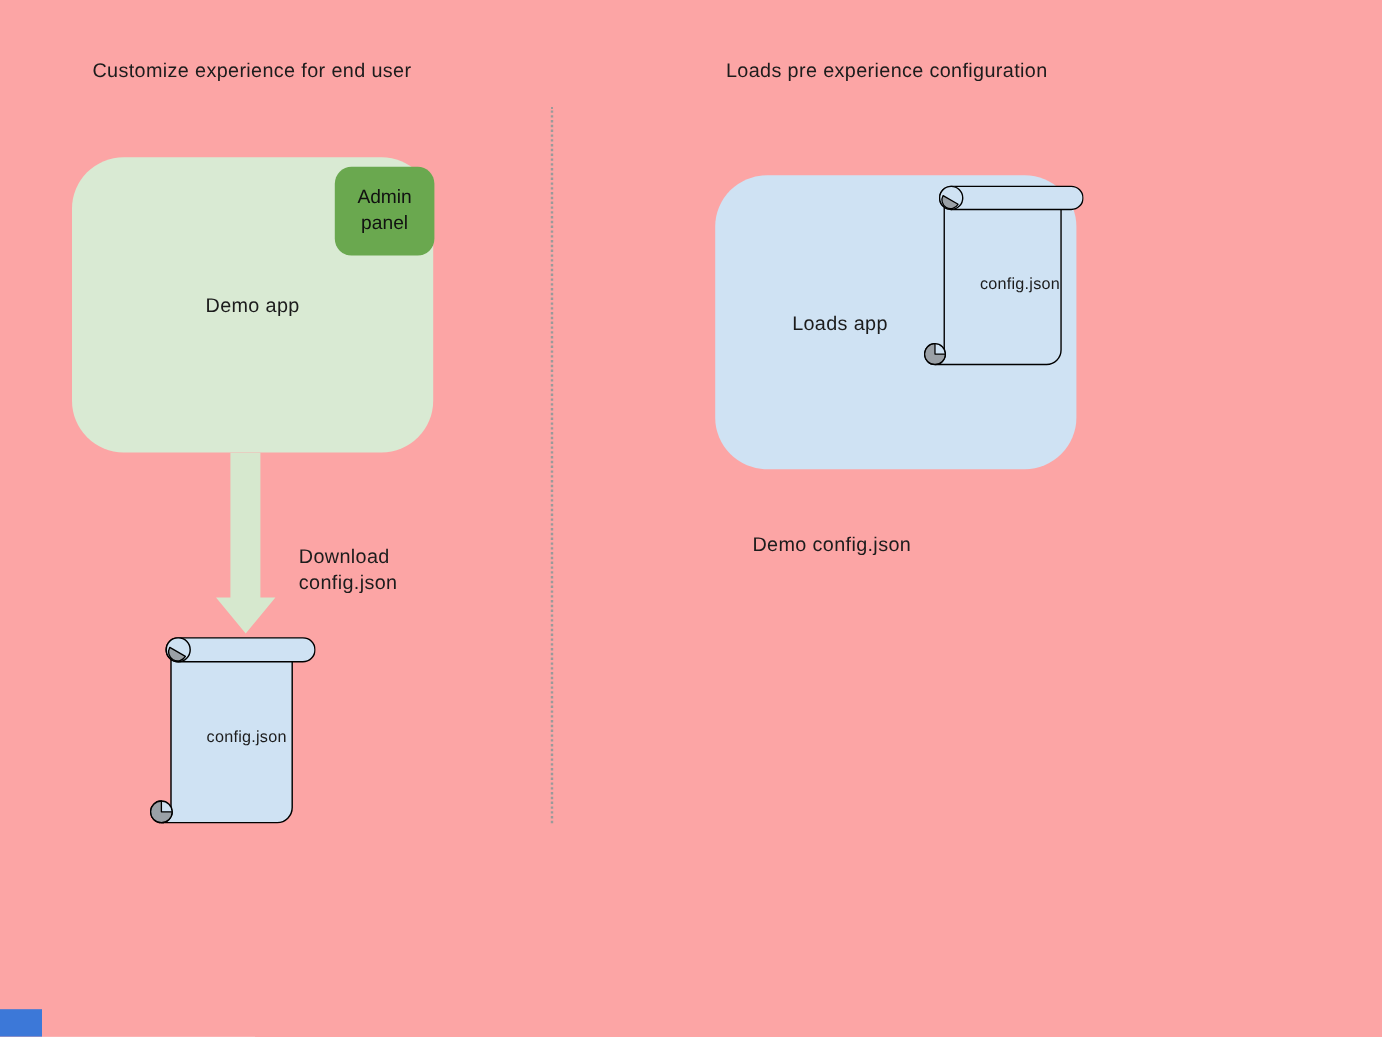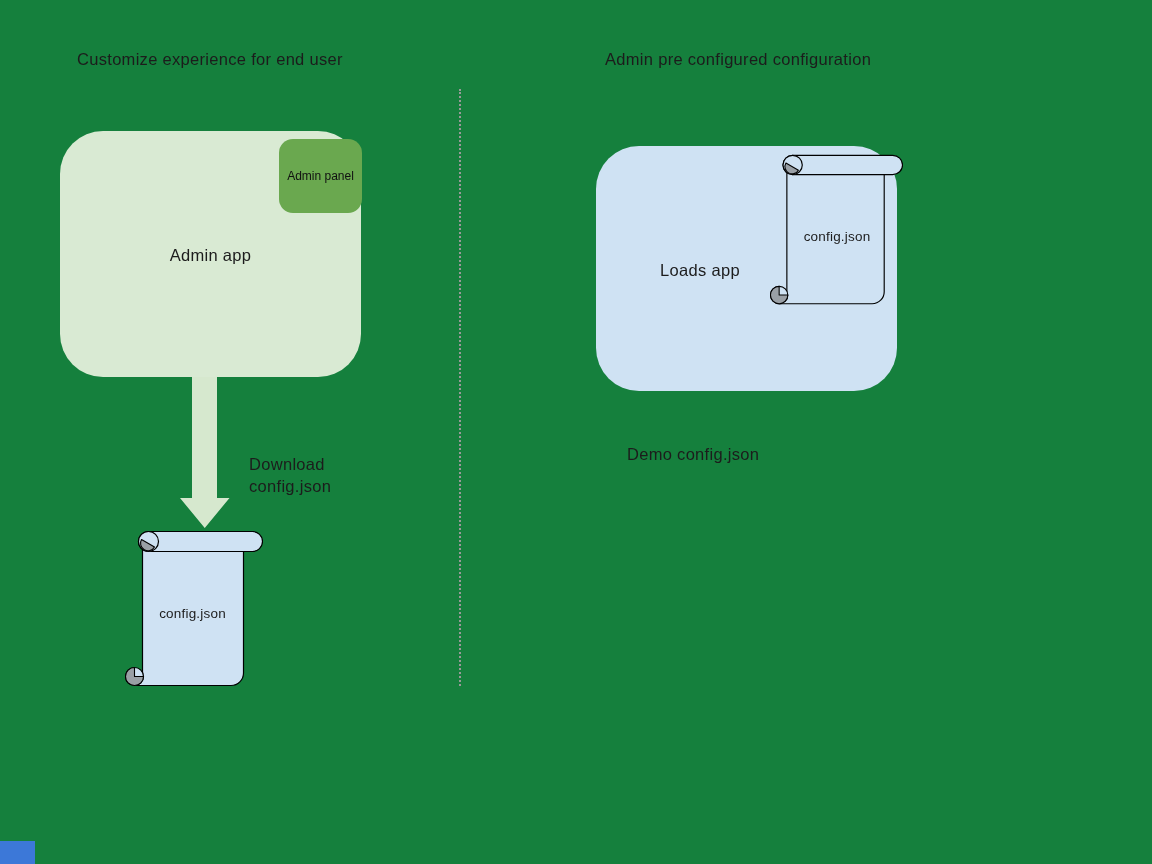--- a/index.html
+++ b/index.html
@@ -1,19 +1,19 @@
 <!DOCTYPE html>
 <html><head>
 <meta charset="utf-8">
 <style>
   html,body{margin:0;padding:0;}
   .canvas{
     position:relative;
     width:1152px;height:864px;
-    background:#15803d;
+    background:#fca5a5;
     font-family:"Liberation Sans", sans-serif;
     color:#1c1c1c;
     overflow:hidden;
   }
   .lbl{
     position:absolute;
     font-size:16.5px;
     letter-spacing:0.3px;
     line-height:22px;
     white-space:nowrap;
@@ -32,33 +32,34 @@
     left:596px;top:146px;width:301px;height:245px;
     background:#cfe2f3;
   }
   .admin-panel{
     position:absolute;
     left:279px;top:139px;width:83px;height:74px;
     background:#6aa84f;
     border-radius:14px;
     display:flex;align-items:center;justify-content:center;
     text-align:center;
-    font-size:12px;line-height:22px;
+    font-size:16px;line-height:22px;
     color:#111;
   }
   .centered-lbl{
     position:absolute;
     text-align:center;
   }
   .file-lbl{
     position:absolute;
     font-size:13.5px;
     letter-spacing:0.2px;
     text-align:center;
     white-space:nowrap;
+    margin-left:13px;
   }
   .divider{
     position:absolute;
     left:459px;top:89px;height:597px;width:0;
     border-left:2px dotted #9a9a9a;
   }
   .svg-abs{position:absolute;display:block;}
   .blue-chip{
     position:absolute;
     left:0;top:841px;width:35px;height:23px;
@@ -71,41 +72,41 @@
 <div class="canvas">
 
   <div class="lbl section-title" style="left:77px;top:48px;">Customize experience for end user</div>
 
   <div class="app-box admin-app"></div>
 
   <div class="admin-panel">
     <span>Admin panel</span>
   </div>
 
-  <div class="lbl centered-lbl" style="left:60px;top:244px;width:301px;">Admin app</div>
+  <div class="lbl centered-lbl" style="left:60px;top:244px;width:301px;">Demo app</div>
 
   <svg class="svg-abs" style="left:180px;top:377px;" width="50" height="152" viewBox="0 0 50 152">
     <polygon points="12,0 37,0 37,121 49.5,121 24.75,151 0,121 12,121" fill="#d6e8ce" stroke="none"></polygon>
   </svg>
 
   <div class="lbl wrap" style="left:249px;top:408px;width:104px;">Download config.json</div>
 
   <svg class="svg-abs" style="left:125px;top:531px;" width="138" height="156" viewBox="0 0 138 156">
     <path d="M 17.5 10 H 118.5 V 142 A 12.5 12.5 0 0 1 106 154.5 H 9.5 V 146 H 17.5 Z" fill="#cfe2f3" stroke="#000" stroke-width="1.2" stroke-linejoin="round"></path>
     <circle cx="9.5" cy="145.5" r="9" fill="#cfe2f3" stroke="#000" stroke-width="1.2"></circle>
     <path d="M 9.5 145.5 L 9.5 136.5 A 9 9 0 1 0 18.5 145.5 Z" fill="#9aa0a6" stroke="#000" stroke-width="1.1" stroke-linejoin="round"></path>
     <rect x="13.5" y="0.5" width="124" height="20" rx="10.2" fill="#cfe2f3" stroke="#000" stroke-width="1.2"></rect>
     <circle cx="23.5" cy="10.5" r="10" fill="#cfe2f3" stroke="#000" stroke-width="1.2"></circle>
     <path d="M 16.5 8.5 A 7.5 7.5 0 0 0 29.5 16 Z" fill="#9aa0a6" stroke="#000" stroke-width="1.1" stroke-linejoin="round"></path>
   </svg>
   <div class="file-lbl" style="left:142px;top:606px;width:101px;">config.json</div>
 
   <div class="divider"></div>
 
-  <div class="lbl section-title" style="left:605px;top:48px;">Admin pre configured configuration</div>
+  <div class="lbl section-title" style="left:605px;top:48px;">Loads pre experience configuration</div>
 
   <div class="app-box demo-app"></div>
 
   <div class="lbl centered-lbl" style="left:620px;top:259px;width:160px;">Loads app</div>
 
   <svg class="svg-abs" style="left:770px;top:154px;" width="133" height="152" viewBox="0 0 138 156">
     <path d="M 17.5 10 H 118.5 V 142 A 12.5 12.5 0 0 1 106 154.5 H 9.5 V 146 H 17.5 Z" fill="#cfe2f3" stroke="#000" stroke-width="1.2" stroke-linejoin="round"></path>
     <circle cx="9.5" cy="145.5" r="9" fill="#cfe2f3" stroke="#000" stroke-width="1.2"></circle>
     <path d="M 9.5 145.5 L 9.5 136.5 A 9 9 0 1 0 18.5 145.5 Z" fill="#9aa0a6" stroke="#000" stroke-width="1.1" stroke-linejoin="round"></path>
     <rect x="13.5" y="0.5" width="124" height="20" rx="10.2" fill="#cfe2f3" stroke="#000" stroke-width="1.2"></rect>

